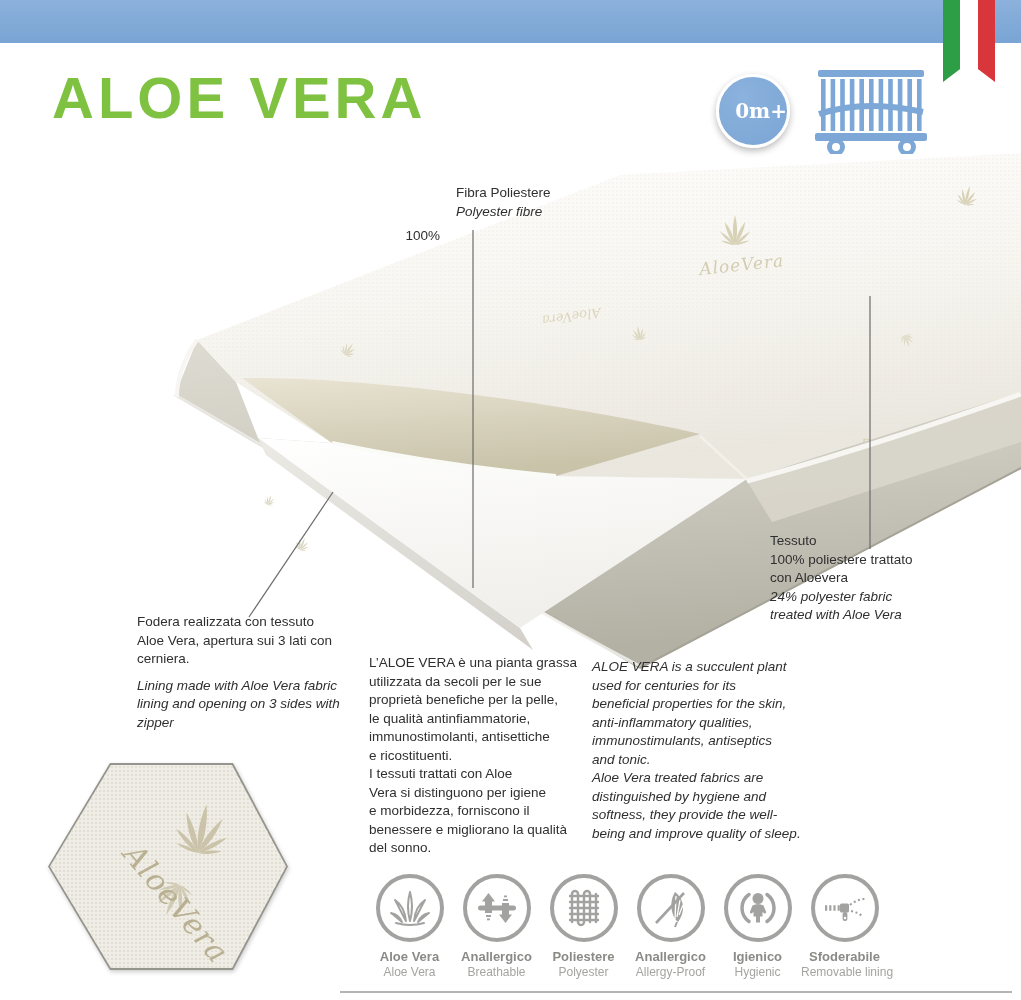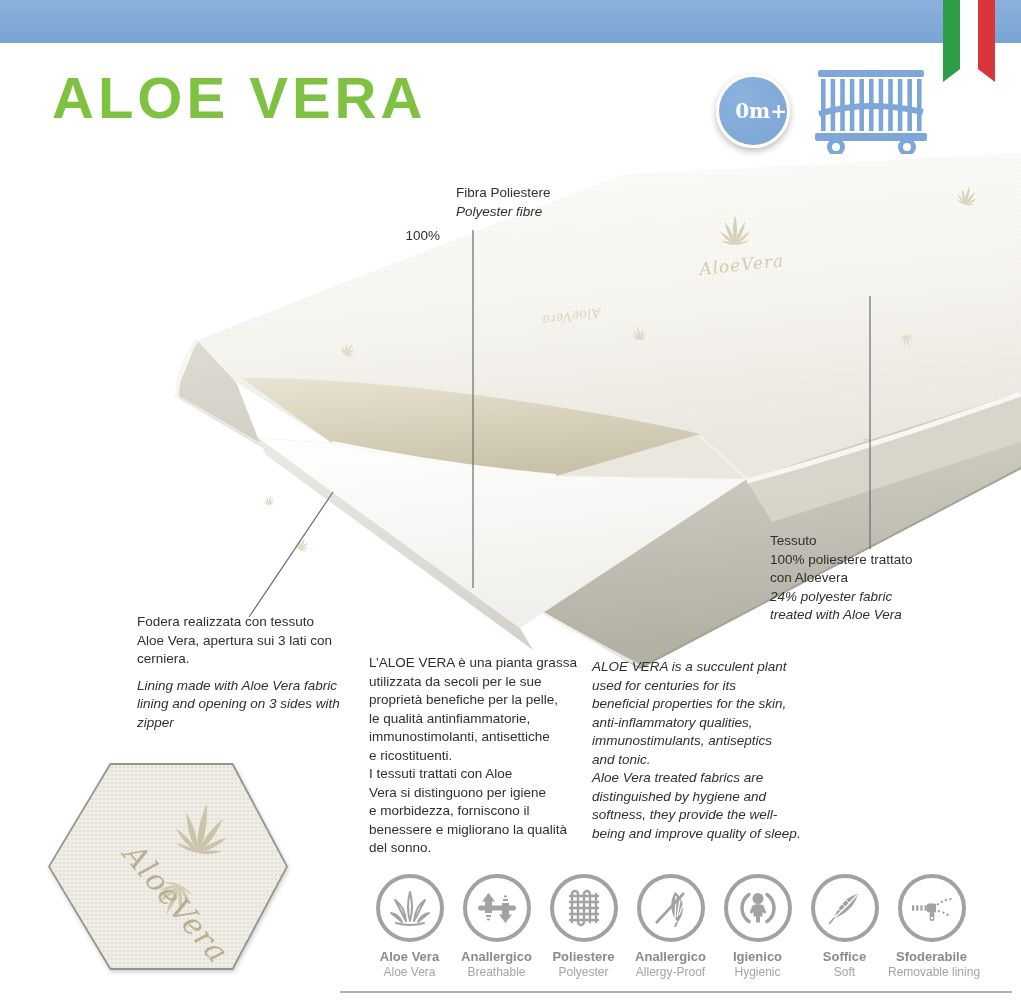--- a/index.html
+++ b/index.html
@@ -305,36 +305,20 @@
         <path d="M-9,-13.5 A16.5,16.5 0 0 0 -9,13.5" fill="none" stroke="#a2a2a0" stroke-width="3.5" stroke-linecap="round"></path>
         <path d="M9,-13.5 A16.5,16.5 0 0 1 9,13.5" fill="none" stroke="#a2a2a0" stroke-width="3.5" stroke-linecap="round"></path>
       </svg>
     </div>
     <div class="fit">Igienico</div>
     <div class="fen">Hygienic</div>
   </div>
   <div class="feat">
     <div class="fcirc">
       <svg width="44" height="44" viewBox="-22 -22 44 44">
-        <path fill="#a2a2a0" d="M13,-14 C5,-13 -6,-4 -11,10 C-6,9 2,4 7,-2 C10,-6 12,-10 13,-14 Z"></path>
-        <path stroke="#fff" stroke-width="1.4" fill="none" d="M-10,9 C-2,2 6,-6 12,-13"></path>
-        <g stroke="#fff" stroke-width="1">
-            <path d="M-4,3 L-7,1"></path>
-            <path d="M0,-1 L-3,-4"></path>
-            <path d="M4,-5 L1,-8"></path>
-          </g>
-        <path stroke="#a2a2a0" stroke-width="1.8" d="M-11,10 L-16,16"></path>
-      </svg>
-    </div>
-    <div class="fit">Soffice</div>
-    <div class="fen">Soft</div>
-  </div>
-  <div class="feat">
-    <div class="fcirc">
-      <svg width="44" height="44" viewBox="-22 -22 44 44">
         <path stroke="#a2a2a0" stroke-width="5.5" stroke-dasharray="2.2,2" d="M-20,0 H-5" fill="none"></path>
         <rect x="-5" y="-4.5" width="9" height="9" rx="1.5" fill="#a2a2a0"></rect>
         <rect x="-2.4" y="4" width="4.8" height="9" rx="2" fill="#a2a2a0"></rect>
         <circle cx="0" cy="10" r="1.2" fill="#fff"></circle>
         <g stroke="#a2a2a0" stroke-width="2.2" stroke-dasharray="2,2.6" fill="none">
           <path d="M5,-3 C10,-7 15,-9 20,-9"></path>
           <path d="M6,3 C11,4 15,6 18,9"></path>
         </g>
       </svg>
     </div>

